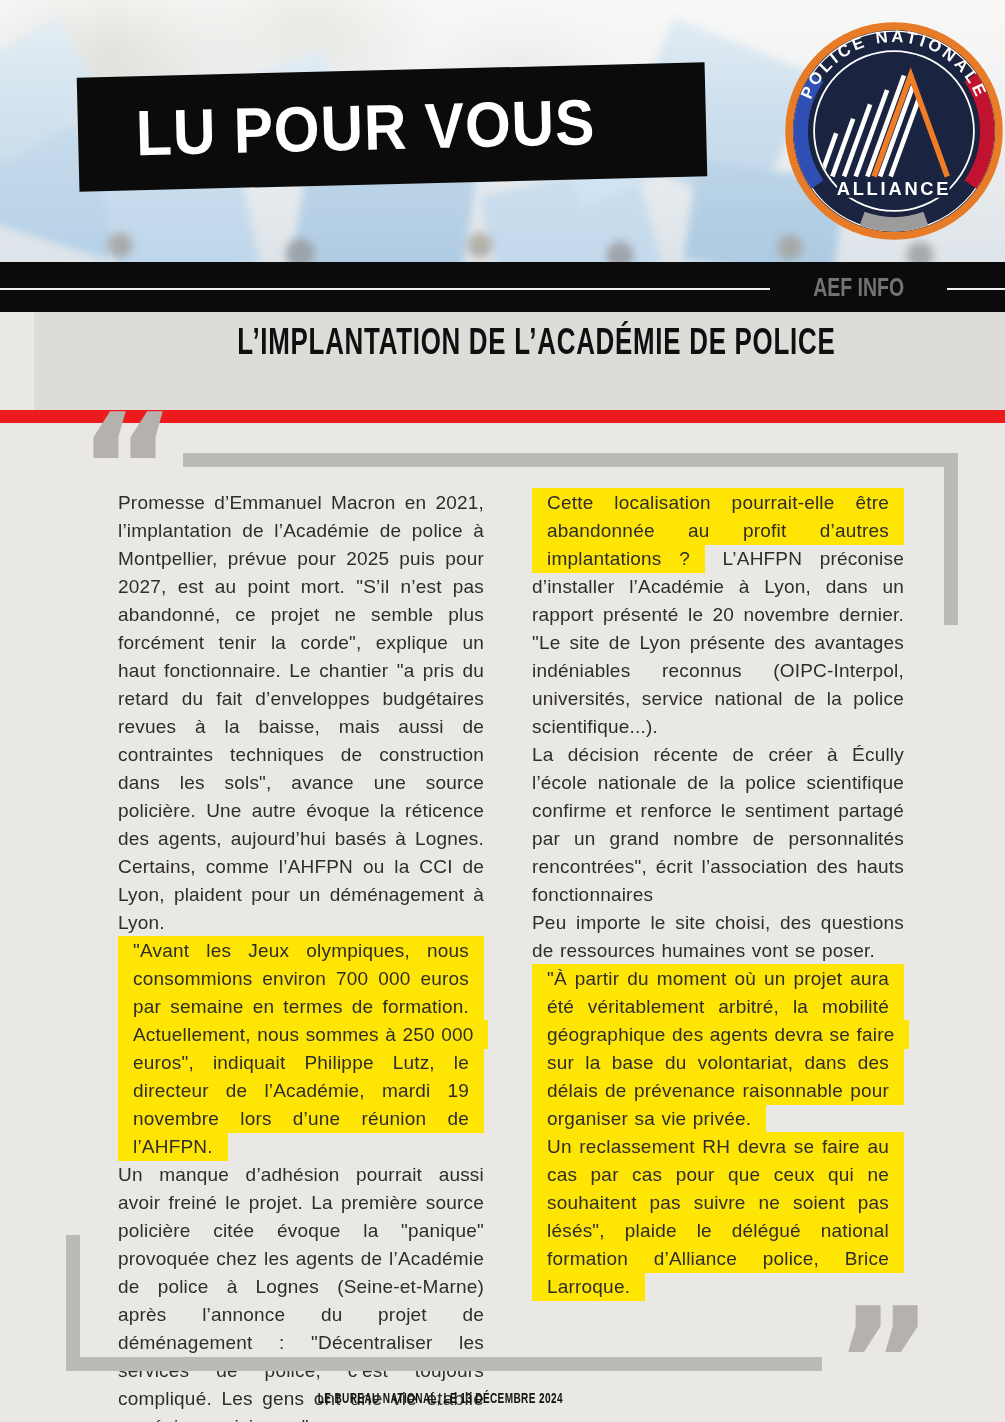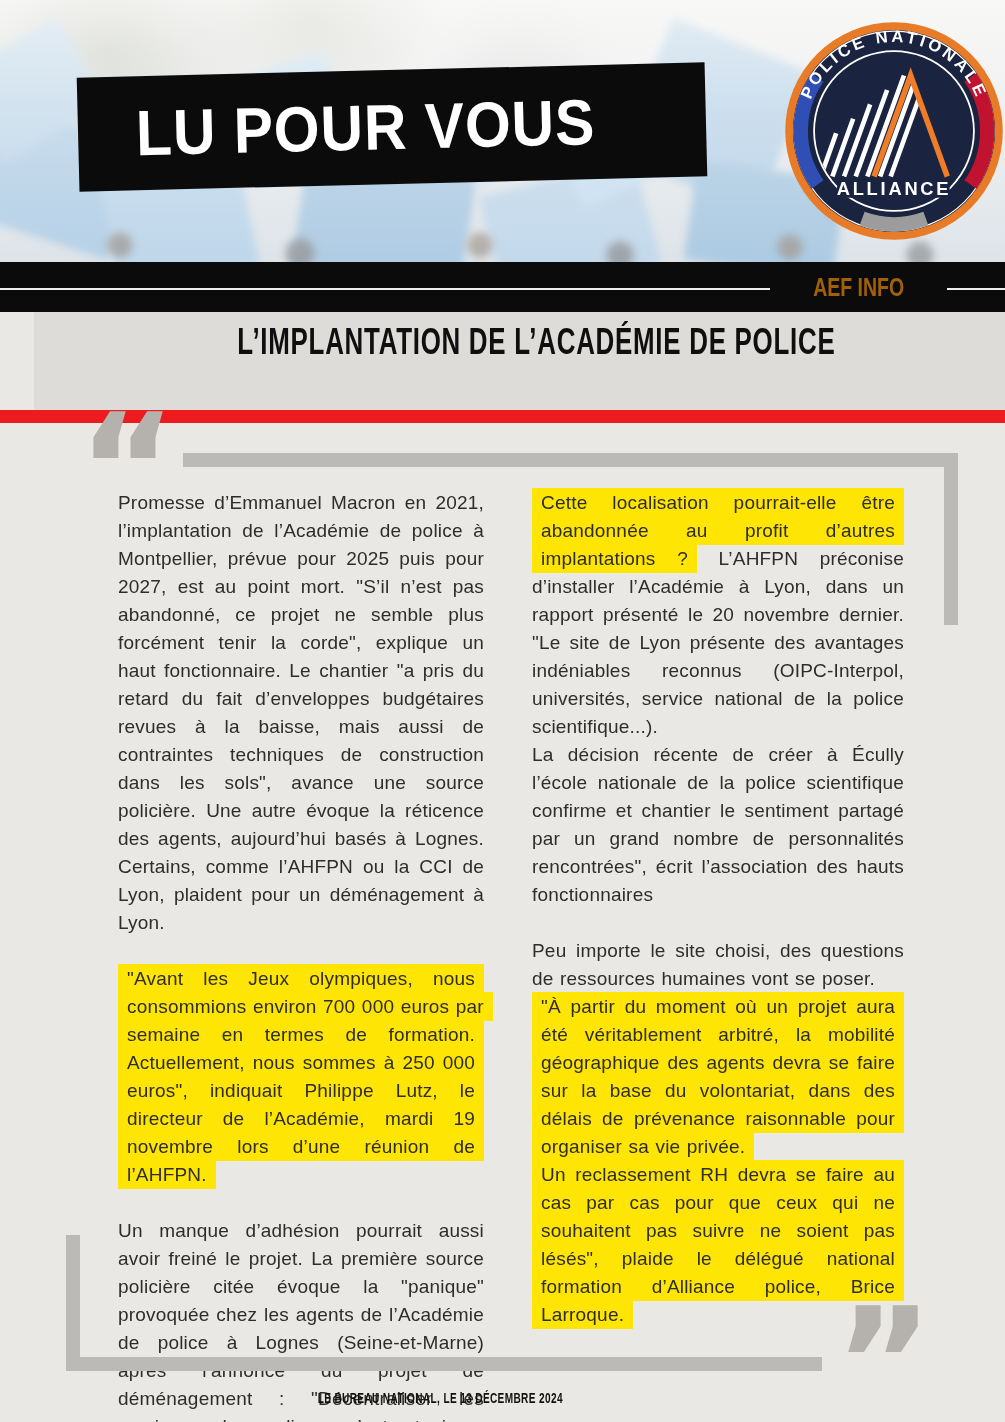--- a/index.html
+++ b/index.html
@@ -33,21 +33,21 @@
   .title-box .cond{
     color:#fff;font-size:64px;font-weight:bold;letter-spacing:1px;
     transform:scaleX(.92);transform-origin:left center;white-space:nowrap;
   }
   .logo{position:absolute;left:783px;top:20px;width:222px;height:222px;}
   
   .source-bar{position:absolute;left:0;top:262px;width:1005px;height:50px;background:var(--ink);}
   .source-bar::before{content:"";position:absolute;left:0;right:0;top:26px;height:2px;background:#efefef;}
   .source-label{
     position:absolute;right:58px;top:50%;transform:translateY(-50%);
-    background:var(--ink);color:#a16207;font-weight:bold;font-size:26px;
+    background:var(--ink);color:#737373;font-weight:bold;font-size:26px;
     padding:2px 28px;white-space:nowrap;
   }
   .source-label .cond{display:inline-block;transform:scaleX(.75);transform-origin:center;}
   
   .headline{position:absolute;left:0;top:312px;width:1005px;height:98px;background:var(--headpaper);text-align:center;padding-top:8px;box-sizing:border-box;margin-left:34px;}
   .h-line{height:44px;line-height:44px;}
   .h-line .cond{
     display:inline-block;transform:scaleX(.72);transform-origin:center;
     font-size:36px;font-weight:bold;color:#0f0f0f;letter-spacing:1px;white-space:nowrap;
   }
@@ -59,24 +59,24 @@
   .quote.close{right:72px;top:880px;}
   .bar{position:absolute;background:var(--framegray);}
   .frame-top-h{left:183px;top:30px;width:775px;height:14px;}
   .frame-top-v{left:944px;top:30px;width:14px;height:172px;}
   .frame-bot-v{left:66px;top:812px;width:14px;height:136px;}
   .frame-bot-h{left:66px;top:934px;width:756px;height:14px;}
   .columns{position:relative;display:flex;gap:48px;padding:66px 0 0 118px;}
   .col{width:366px;color:var(--bodytext);font-size:19px;line-height:28px;letter-spacing:.2px;word-spacing:1px;}
   .col.right{width:372px;}
   .col p{margin:0;text-align:justify;}
-  .col p.gap{margin-top:28px;}
+  .col p.gap{}
   .hl{
     background:var(--yellow);
-    padding:4px 9px;
+    padding:4px 15px;
     -webkit-box-decoration-break:clone;box-decoration-break:clone;
   }
   .footer-date{position:absolute;left:0;top:966px;width:881px;text-align:center;}
   .footer-date .cond{
     display:inline-block;transform:scaleX(.72);transform-origin:center;
     font-size:14px;font-weight:bold;color:#111;letter-spacing:.5px;white-space:nowrap;
   }
 </style>
 </head>
 <body>
@@ -161,21 +161,21 @@
     <div class="bar frame-top-v"></div>
 
     <div class="columns">
       <div class="col">
           <p><span class="nrm">Promesse d’Emmanuel Macron en 2021, l’implantation de l’Académie de police à Montpellier, prévue pour 2025 puis pour 2027, est au point mort. "S’il n’est pas abandonné, ce projet ne semble plus forcément tenir la corde", explique un haut fonctionnaire. Le chantier "a pris du retard du fait d’enveloppes budgétaires revues à la baisse, mais aussi de contraintes techniques de construction dans les sols", avance une source policière. Une autre évoque la réticence des agents, aujourd’hui basés à Lognes. Certains, comme l’AHFPN ou la CCI de Lyon, plaident pour un déménagement à Lyon.</span></p>
           <p class="gap"><span class="hl">"Avant les Jeux olympiques, nous consommions environ 700 000 euros par semaine en termes de formation. Actuellement, nous sommes à 250 000 euros", indiquait Philippe Lutz, le directeur de l’Académie, mardi 19 novembre lors d’une réunion de l’AHFPN.</span></p>
           <p class="gap"><span class="nrm">Un manque d’adhésion pourrait aussi avoir freiné le projet. La première source policière citée évoque la "panique" provoquée chez les agents de l’Académie de police à Lognes (Seine-et-Marne) après l’annonce du projet de déménagement : "Décentraliser les services de police, c’est toujours compliqué. Les gens ont une vie établie en région parisienne."</span></p>
         </div>
       <div class="col right">
           <p><span class="hl">Cette localisation pourrait-elle être abandonnée au profit d’autres implantations ?</span><span class="nrm"> L’AHFPN préconise d’installer l’Académie à Lyon, dans un rapport présenté le 20 novembre dernier. "Le site de Lyon présente des avantages indéniables reconnus (OIPC-Interpol, universités, service national de la police scientifique...).</span></p>
-          <p><span class="nrm">La décision récente de créer à Écully l’école nationale de la police scientifique confirme et chantier le sentiment partagé par un grand nombre de personnalités rencontrées", écrit l’association des hauts fonctionnaires</span></p>
+          <p><span class="nrm">La décision récente de créer à Écully l’école nationale de la police scientifique confirme et renforce le sentiment partagé par un grand nombre de personnalités rencontrées", écrit l’association des hauts fonctionnaires</span></p>
           <p class="gap"><span class="nrm">Peu importe le site choisi, des questions de ressources humaines vont se poser.</span></p>
           <p><span class="hl">"À partir du moment où un projet aura été véritablement arbitré, la mobilité géographique des agents devra se faire sur la base du volontariat, dans des délais de prévenance raisonnable pour organiser sa vie privée.</span><br><span class="hl">Un reclassement RH devra se faire au cas par cas pour que ceux qui ne souhaitent pas suivre ne soient pas lésés", plaide le délégué national formation d’Alliance police, Brice Larroque.</span></p>
         </div>
     </div>
 
     <div class="bar frame-bot-v"></div>
     <div class="bar frame-bot-h"></div>
     <div class="quote close">”</div>
 
     <div class="footer-date">

